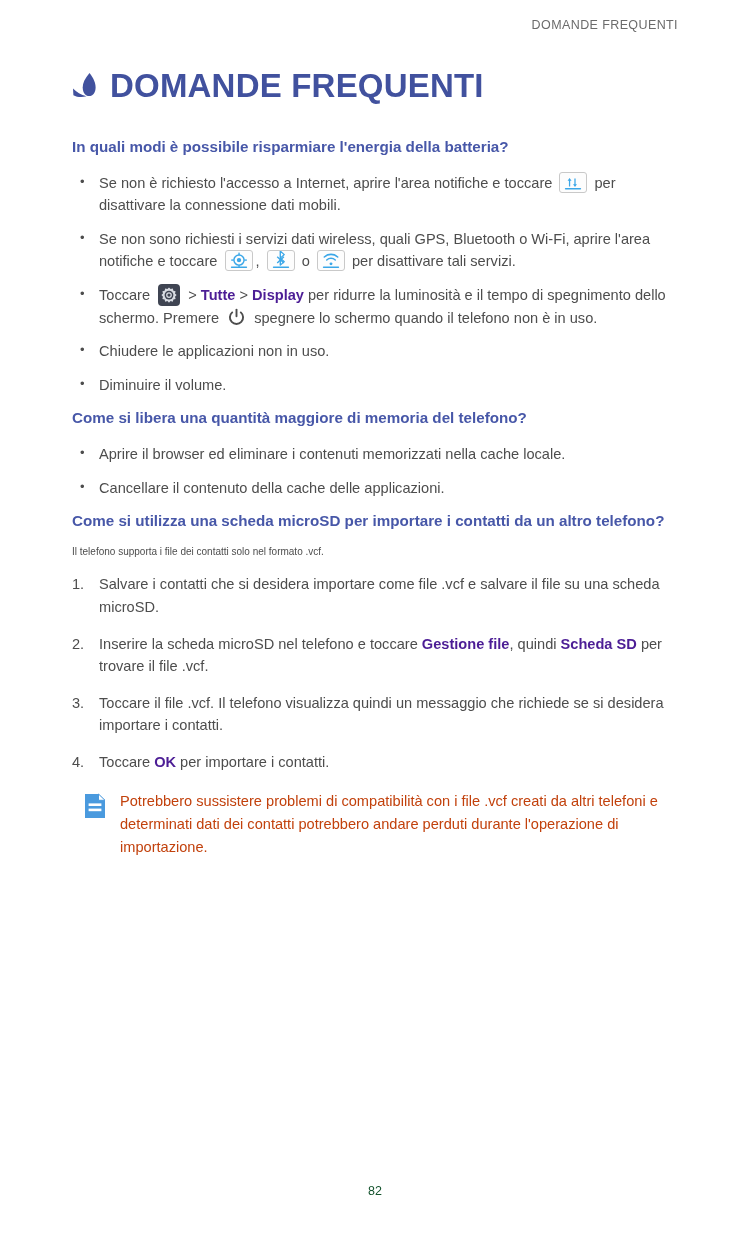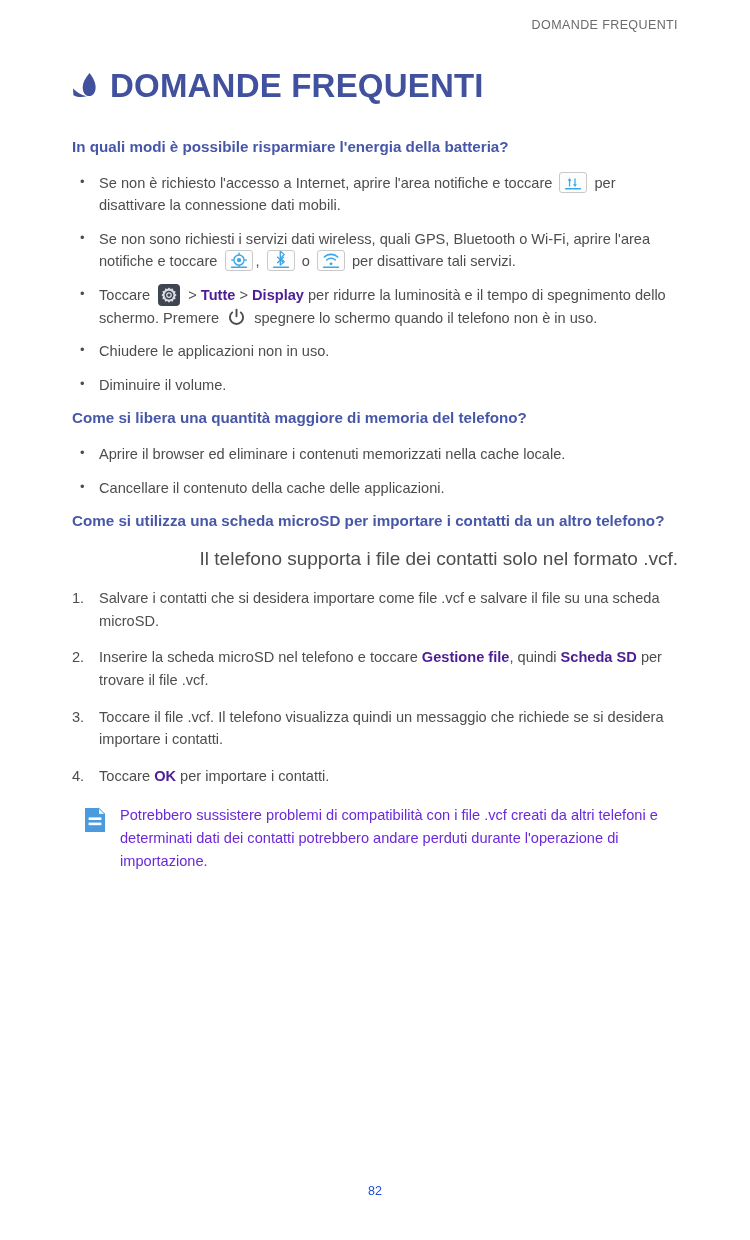--- a/index.html
+++ b/index.html
@@ -89,25 +89,24 @@
   }
   .numbered-item .num {
     position: absolute;
     left: 0;
     top: 0;
     width: 22px;
     text-align: left;
   }
 
   .para {
-    font-size: 19px;
+    font-size: 10px;
     line-height: 1.55;
     margin: 0 0 14px 0;
     color: #4d4d4d;
-    text-align: right;
   }
 
   b, .bold { font-weight: bold; color: #4c1d95; }
   .icon-box {
     display: inline-block;
     width: 28px;
     height: 21px;
     border: 1px solid #c9c9c9;
     border-radius: 3px;
     background: #fdfdfd;
@@ -136,33 +135,33 @@
   .note-block {
     display: flex;
     gap: 14px;
     margin-top: 16px;
     padding-left: 12px;
   }
   .note-icon { width: 22px; height: 26px; flex: none; margin-top: 3px; }
   .note-text {
     font-size: 14.6px;
     line-height: 1.58;
-    color: #6d28d9;
+    color: #c2410c;
     flex: 1;
   }
 
   
   .page-footer {
     position: absolute;
     bottom: 42px;
     left: 0;
     width: 750px;
     text-align: center;
     font-size: 12.5px;
-    color: #1d4ed8;
+    color: #14532d;
   }
 </style>
 </head>
 <body>
 
 <div class="page-header">DOMANDE FREQUENTI</div>
 
 <div class="page-body">
 
   <div class="chapter-title">

